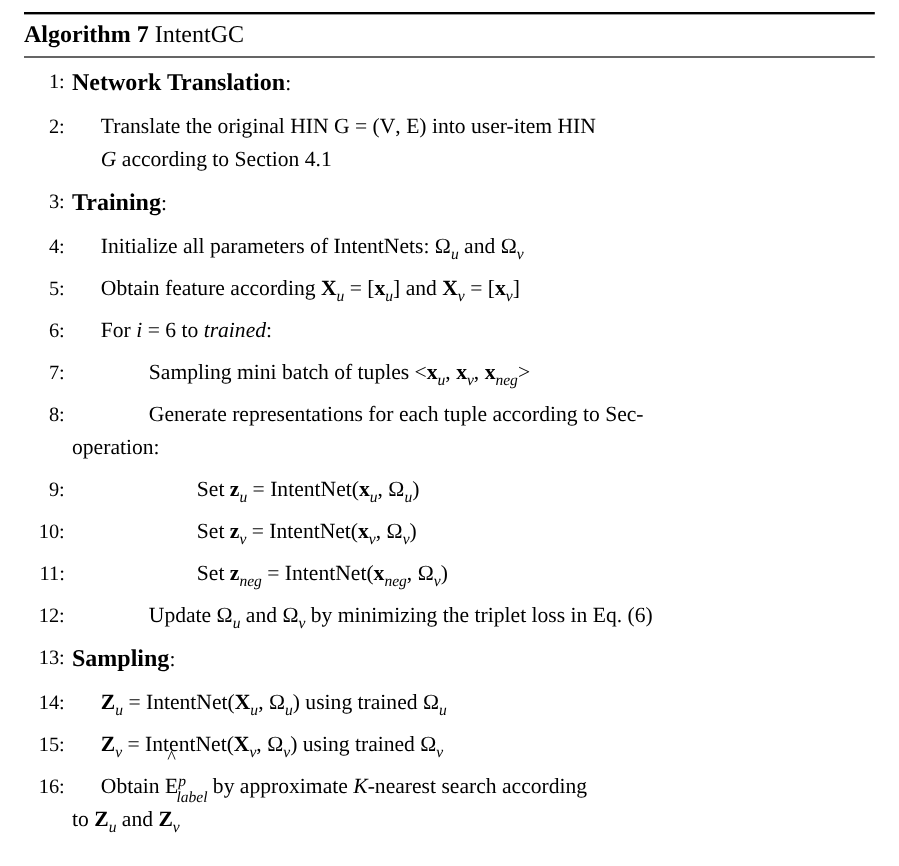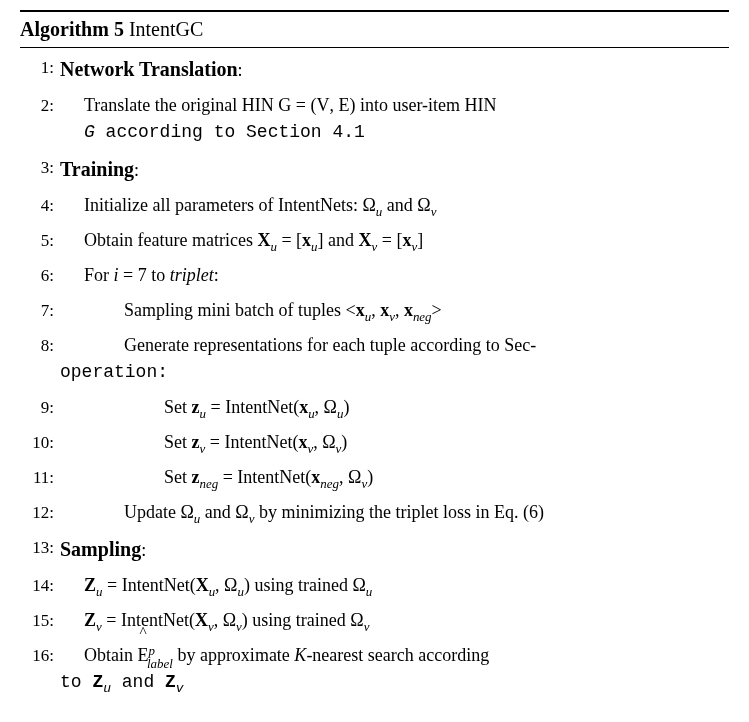--- a/index.html
+++ b/index.html
@@ -46,21 +46,21 @@
       text-align: right;
       font-size: 17px;
       padding-top: 1px;
     }
     .content .phase {
       font-size: 20px;
     }
     .indent1 { padding-left: 24px; }
     .indent2 { padding-left: 64px; }
     .indent3 { padding-left: 104px; }
-    .cont0 { padding-left: 0; font-family: Liberation Mono, monospace; }
+    .cont0 { padding-left: 0; }
     .b { font-weight: bold; }
     .cal { font-family: 'Lucida Calligraphy', 'URW Chancery L', 'Apple Chancery', cursive; }
     .it { font-style: italic; }
     .subi { font-size: 0.72em; position: relative; top: 0.35em; font-style: italic; }
     .supi { font-size: 0.72em; position: relative; top: -0.45em; font-style: italic; }
     .nowrap { white-space: nowrap; }
     .hat { position: relative; display: inline-block; }
     .hat .hatmark {
       position: absolute;
       top: -0.64em;
@@ -70,21 +70,21 @@
       font-size: 0.85em;
       line-height: 0;
     }
   </style>
 </head>
 <body>
 
 <div class="algorithm">
   <hr class="topbar">
   <div class="title">
-    <span class="alg-label">Algorithm 5</span><span> IntentGC</span>
+    <span class="alg-label">Algorithm 7</span><span> IntentGC</span>
   </div>
   <hr class="midbar">
 
   <div class="lines">
 
     <div class="lineno">1:</div>
     <div class="content">
       <span class="b phase">Network Translation</span><span>:</span>
     </div>
 
@@ -101,26 +101,26 @@
       <span class="b phase">Training</span><span>:</span>
     </div>
 
     <div class="lineno">4:</div>
     <div class="content indent1">
       <span>Initialize all parameters of IntentNets: Ω</span><span class="subi">u</span><span> and Ω</span><span class="subi">v</span>
     </div>
 
     <div class="lineno">5:</div>
     <div class="content indent1">
-      <span>Obtain feature matrices </span><span class="b">X</span><span class="subi">u</span><span> = [</span><span class="b">x</span><span class="subi">u</span><span>] and </span><span class="b">X</span><span class="subi">v</span><span> = [</span><span class="b">x</span><span class="subi">v</span><span>]</span>
+      <span>Obtain feature according </span><span class="b">X</span><span class="subi">u</span><span> = [</span><span class="b">x</span><span class="subi">u</span><span>] and </span><span class="b">X</span><span class="subi">v</span><span> = [</span><span class="b">x</span><span class="subi">v</span><span>]</span>
     </div>
 
     <div class="lineno">6:</div>
     <div class="content indent1">
-      <span>For </span><span class="it">i</span><span> = 7 to </span><span class="it">triplet</span><span>:</span>
+      <span>For </span><span class="it">i</span><span> = 6 to </span><span class="it">trained</span><span>:</span>
     </div>
 
     <div class="lineno">7:</div>
     <div class="content indent2">
       <span>Sampling mini batch of tuples &lt;</span><span class="b">x</span><span class="subi">u</span><span>, </span><span class="b">x</span><span class="subi">v</span><span>, </span><span class="b">x</span><span class="subi">neg</span><span>&gt;</span>
     </div>
 
     <div class="lineno">8:</div>
     <div class="content indent2">
       <span>Generate representations for each tuple according to Sec-</span>

